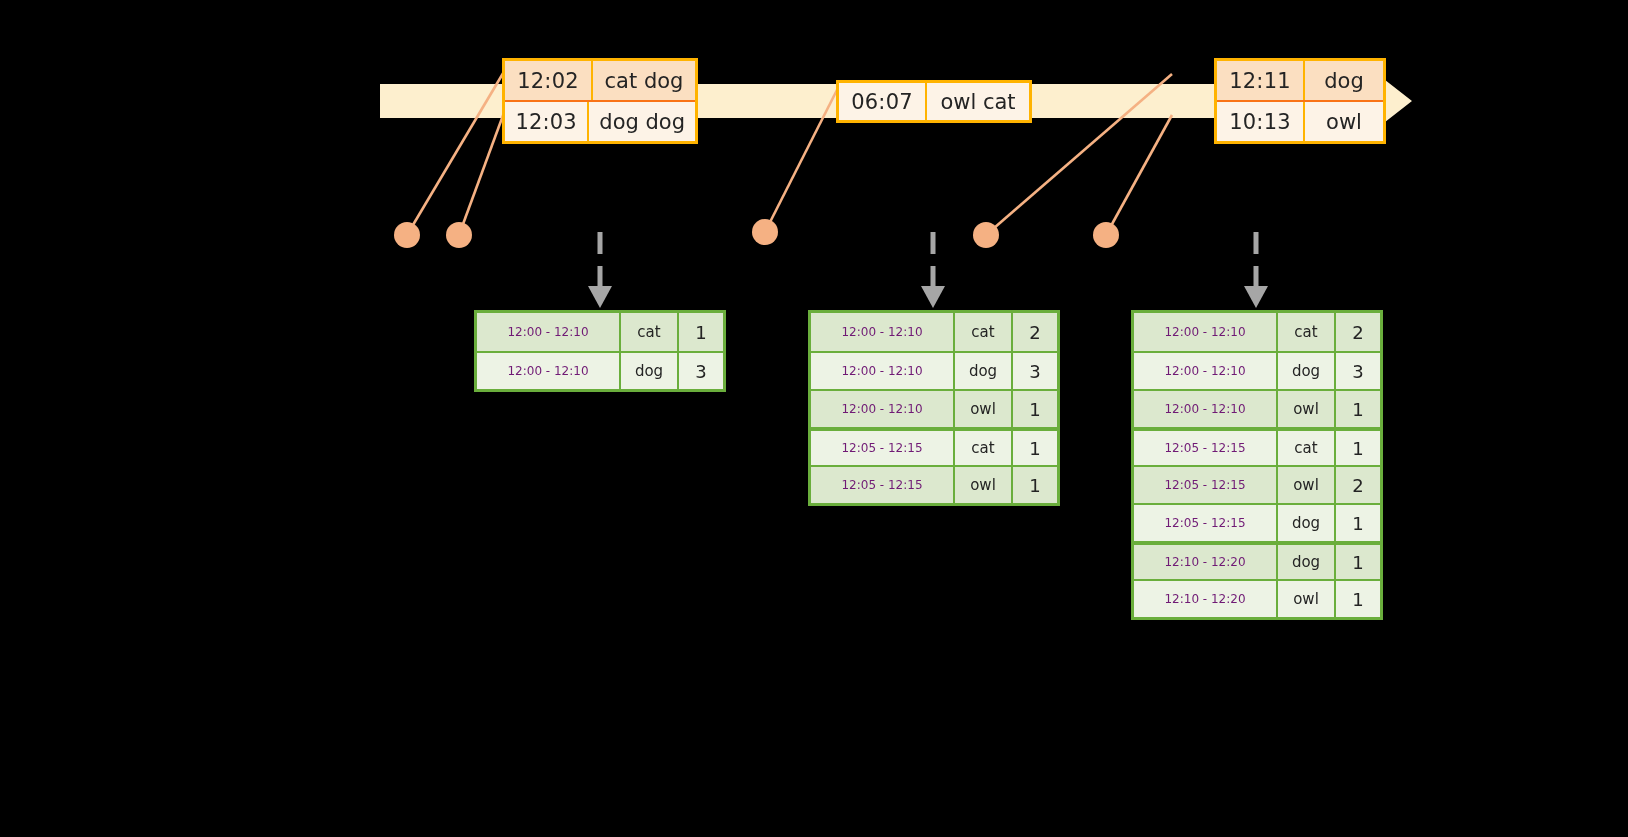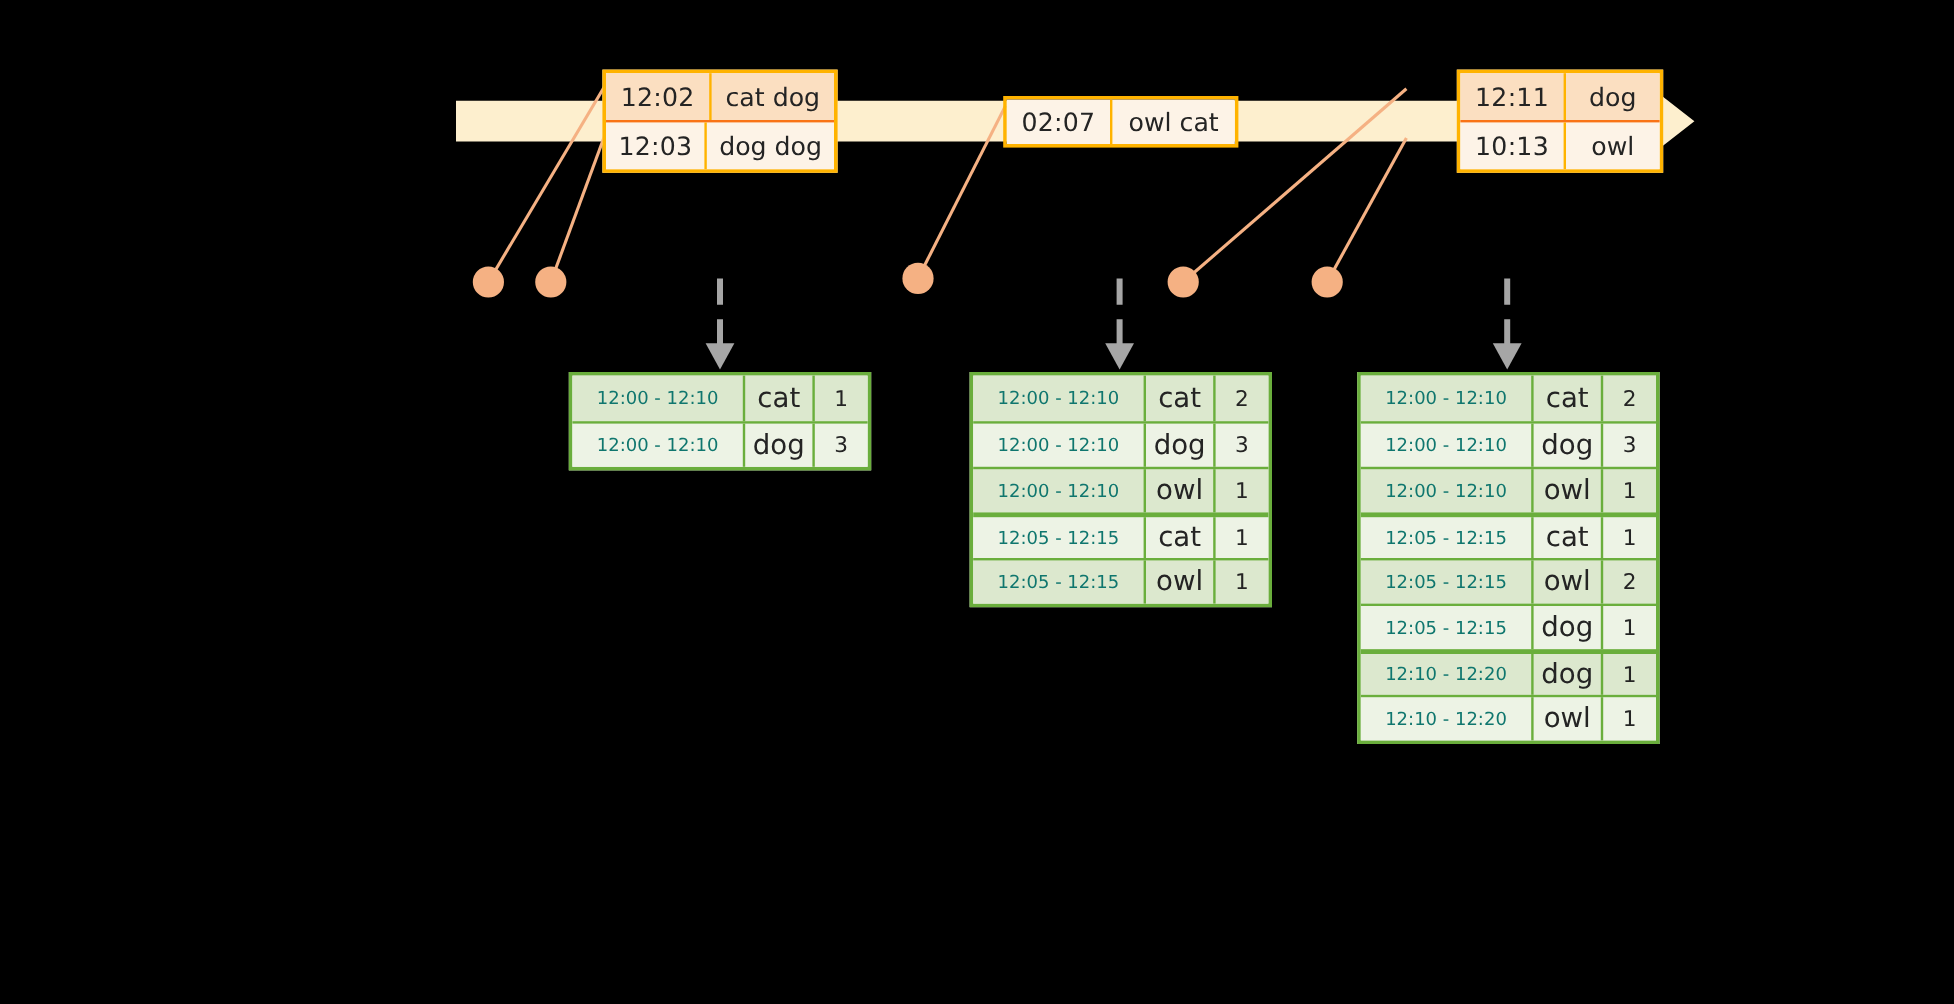--- a/index.html
+++ b/index.html
@@ -88,31 +88,31 @@
   .res-row.band-a { background: #DCE8CE; }
   .res-row.band-b { background: #EDF3E5; }
   .res-row + .res-row { border-top: 2px solid #6AAE3C; }
   .res-row.grp-start { border-top: 4px solid #6AAE3C; }
   .res-win {
     width: 142px;
     border-right: 2px solid #6AAE3C;
     display: flex;
     align-items: center;
     justify-content: center;
-    font-size: 15px;
-    color: #0f766e;
+    font-size: 12px;
+    color: #701a75;
     white-space: nowrap;
   }
   .res-key {
     width: 56px;
     border-right: 2px solid #6AAE3C;
     display: flex;
     align-items: center;
     justify-content: center;
-    font-size: 23px;
+    font-size: 15px;
     color: #242424;
   }
   .res-cnt {
     width: 44px;
     display: flex;
     align-items: center;
     justify-content: center;
     font-size: 18px;
     color: #242424;
   }
@@ -166,21 +166,21 @@
       <span class="evt-words">cat dog</span>
     </div>
     <div class="evt-row shade-b">
       <span class="evt-time">12:03</span>
       <span class="evt-words">dog dog</span>
     </div>
   </div>
 
   <div class="evt-box" style="left:836px; top:80px; width:196px; height:43px;">
     <div class="evt-row shade-b">
-      <span class="evt-time">02:07</span>
+      <span class="evt-time">06:07</span>
       <span class="evt-words">owl cat</span>
     </div>
   </div>
 
   <div class="evt-box" style="left:1214px; top:58px; width:172px; height:86px;">
     <div class="evt-row shade-a">
       <span class="evt-time">12:11</span>
       <span class="evt-words">dog</span>
     </div>
     <div class="evt-row shade-b">

